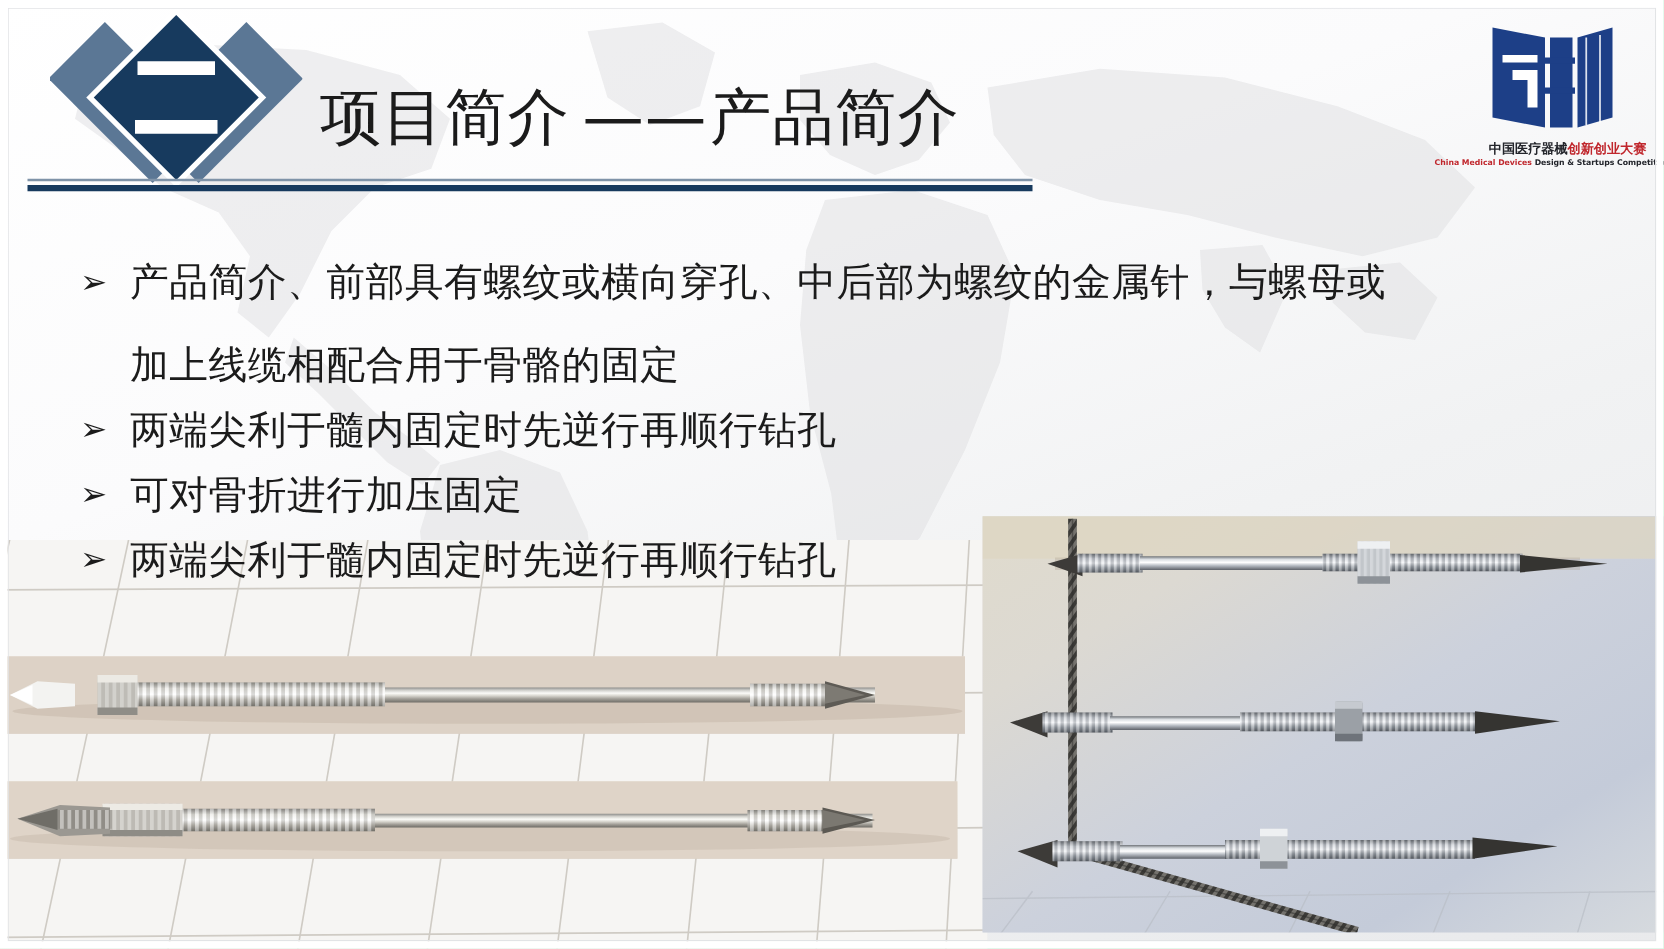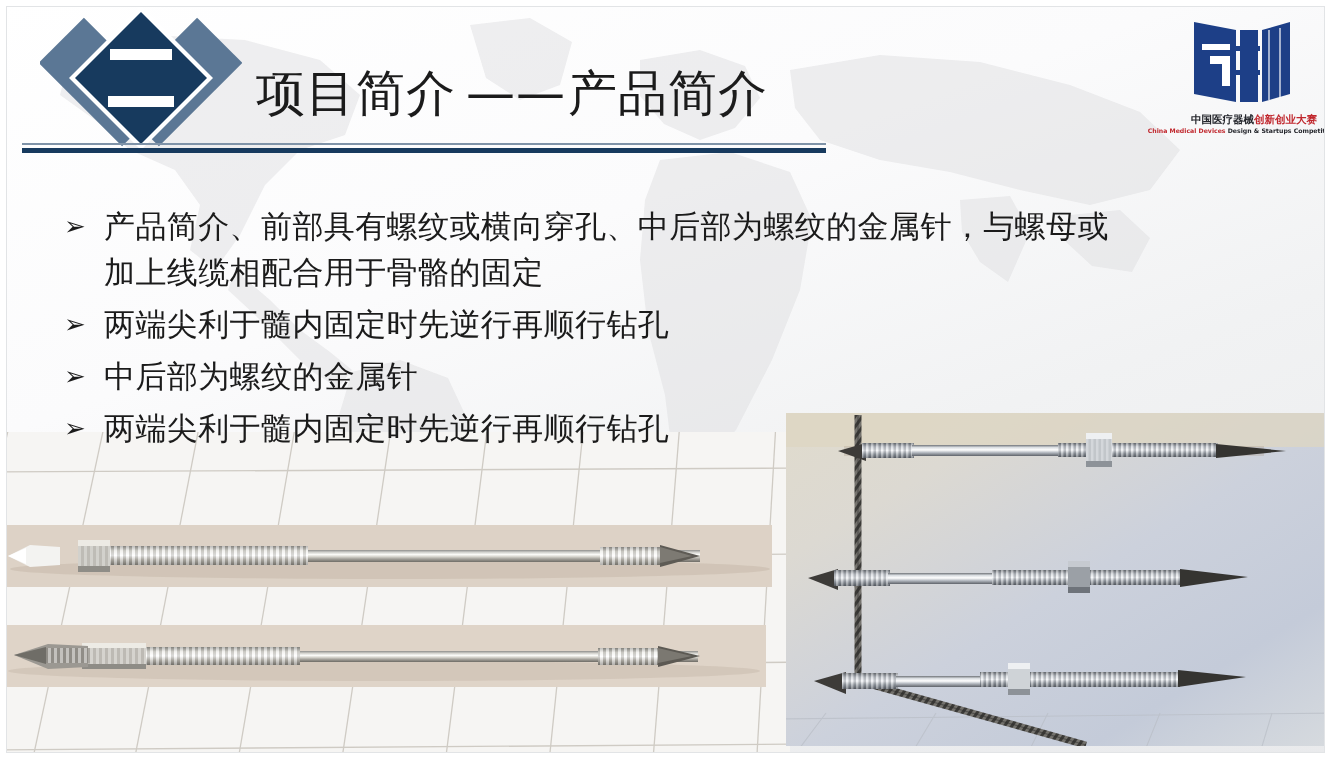--- a/index.html
+++ b/index.html
@@ -164,21 +164,21 @@
     box-sizing: border-box;
   }
   .bullet-text {
     flex: 1 1 auto;
     font-size: 31px;
     line-height: 46px;
     color: #1b1b1b;
     letter-spacing: 0.4px;
     font-family: "DejaVu Sans", "Liberation Sans", sans-serif;
   }
-  .bullet-text .line2 { display: block; }
+  .bullet-text .line2 { display: block; margin-top: 20px; }
 
   
   .floor-bg {
     position: absolute;
     left: 0;
     top: 432px;
     width: 790px;
     height: 327px;
     z-index: 5;
     overflow: hidden;
@@ -333,21 +333,21 @@
     <div class="bullet-row">
       <div class="bullet-marker">➢</div>
       <div class="bullet-text">
         <span>两端尖利于髓内固定时先逆行再顺行钻孔</span>
       </div>
     </div>
 
     <div class="bullet-row">
       <div class="bullet-marker">➢</div>
       <div class="bullet-text">
-        <span>中后部为螺纹的金属针</span>
+        <span>可对骨折进行加压固定</span>
       </div>
     </div>
 
     <div class="bullet-row">
       <div class="bullet-marker">➢</div>
       <div class="bullet-text">
         <span>两端尖利于髓内固定时先逆行再顺行钻孔</span>
       </div>
     </div>
 

